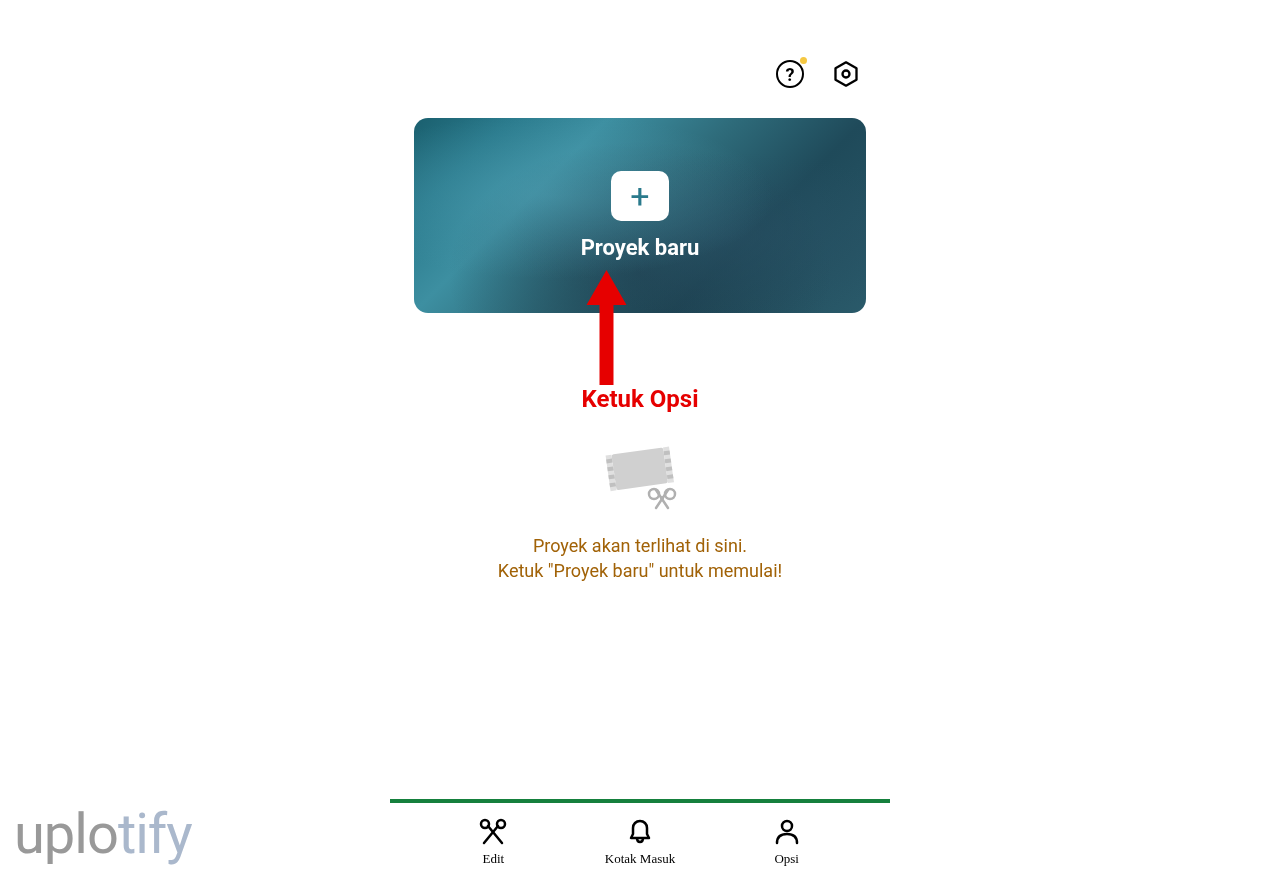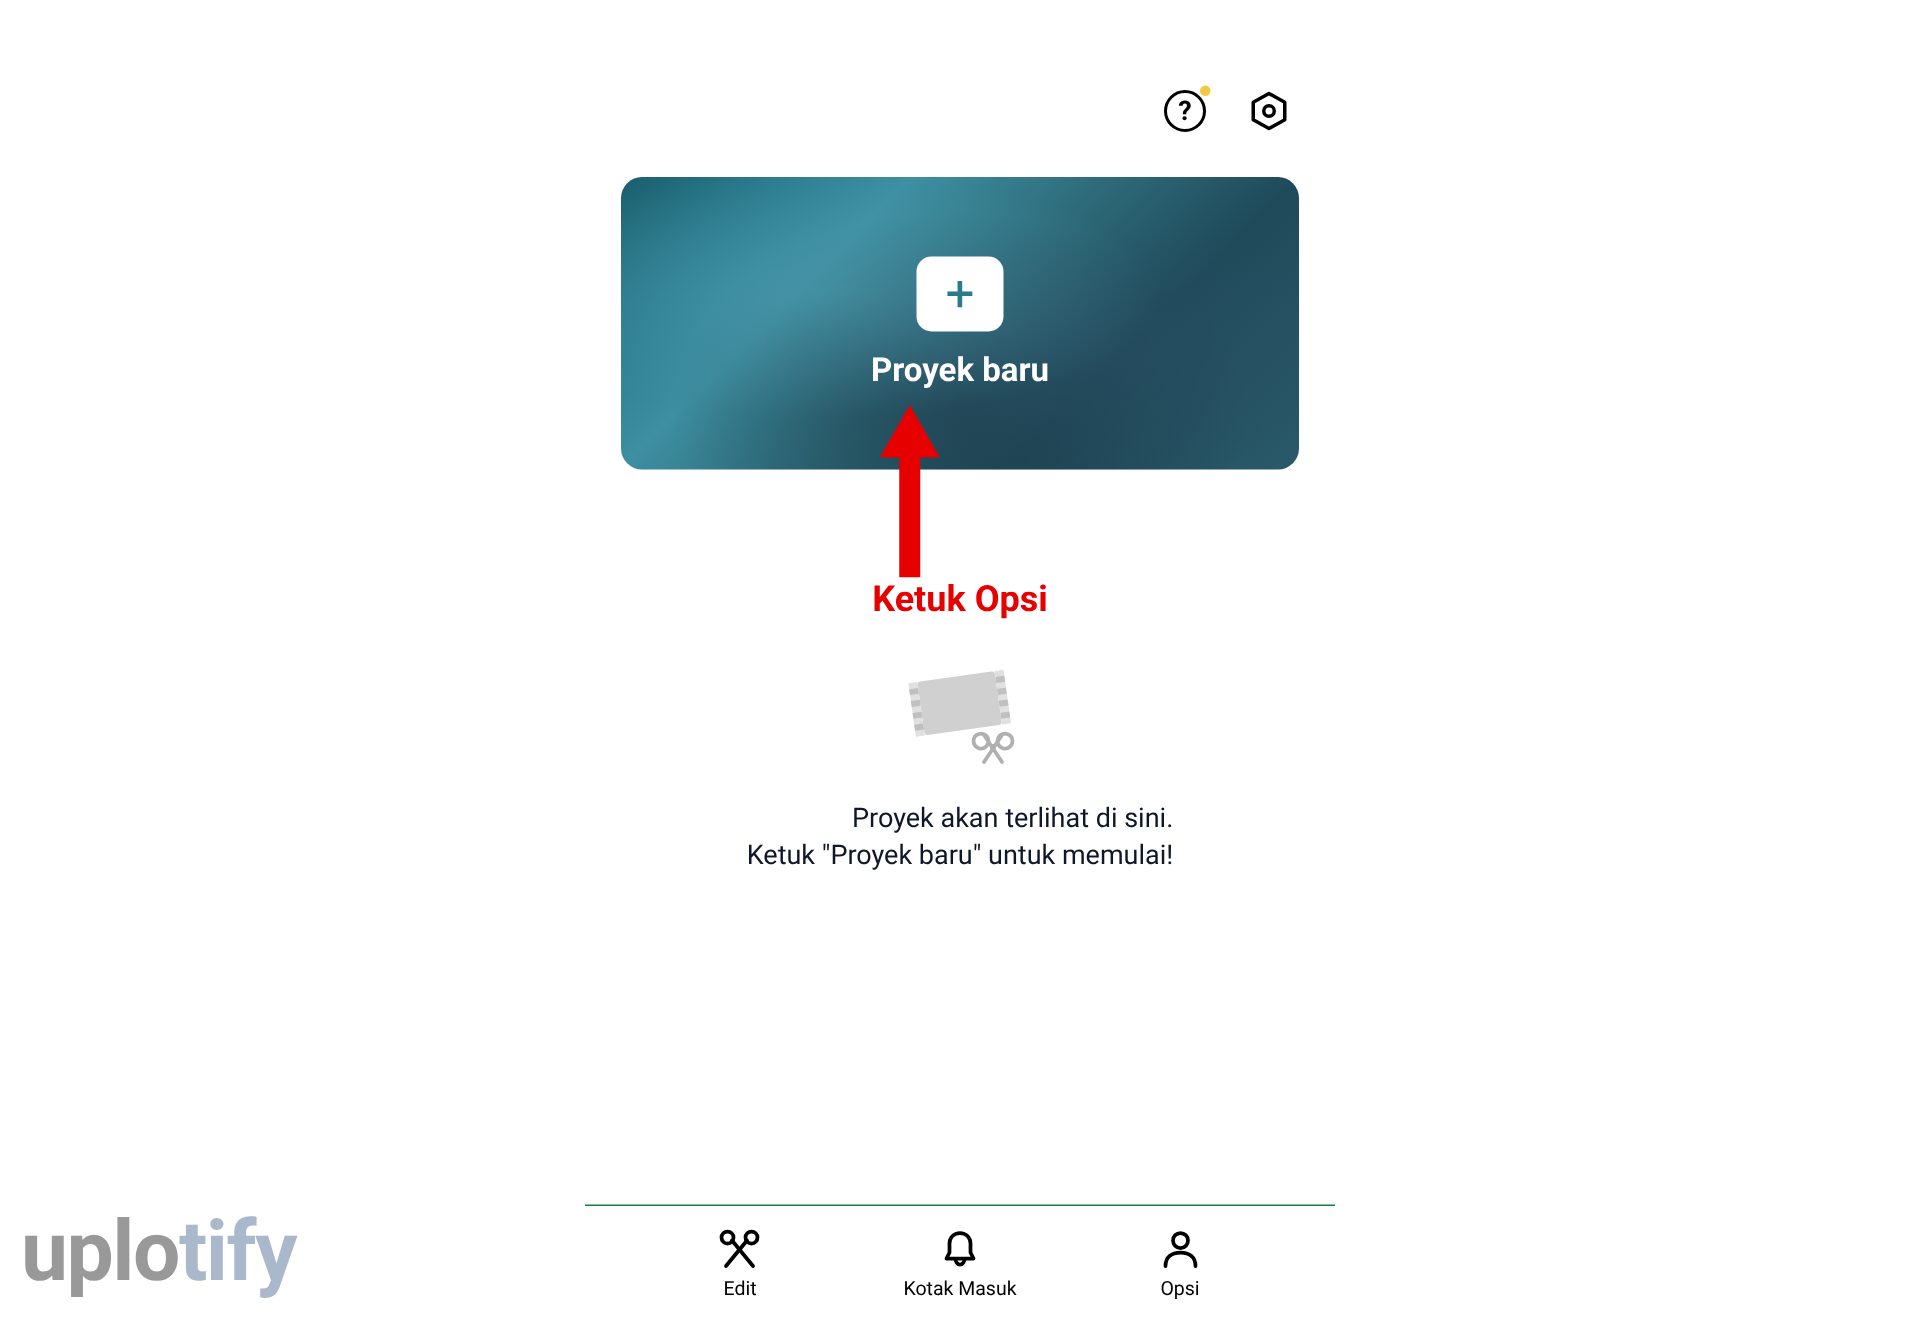--- a/index.html
+++ b/index.html
@@ -133,34 +133,35 @@
       flex-direction: column;
       align-items: center;
     }
     .empty-icon {
       width: 80px;
       height: 75px;
       position: relative;
       margin-bottom: 18px;
     }
     .empty-text {
-      text-align: right;
-      color: #0f172a;
+      text-align: center;
+      color: #a16207;
       font-size: 18px;
       line-height: 1.4;
     }
     .bottom-nav {
       position: absolute;
       bottom: 10px;
       left: 0;
       right: 0;
-      border-top: 1px solid #15803d;
+      border-top: 4px solid #15803d;
       display: flex;
       justify-content: space-around;
       padding: 14px 30px 4px 30px;
+      font-family: Liberation Serif, serif;
     }
     .nav-item {
       display: flex;
       flex-direction: column;
       align-items: center;
       gap: 4px;
       cursor: pointer;
       flex: 1;
     }
     .nav-icon {
@@ -169,21 +170,21 @@
     }
     .nav-label {
       font-size: 13px;
       color: #000;
     }
     .watermark {
       position: absolute;
       left: 14px;
       bottom: 14px;
       font-size: 56px;
-      font-weight: 700;
+      font-weight: 400;
       letter-spacing: -1px;
       color: #999999;
     }
     .watermark .tify {
       color: #aab8cc;
     }
   </style>
 </head>
 <body>
 

